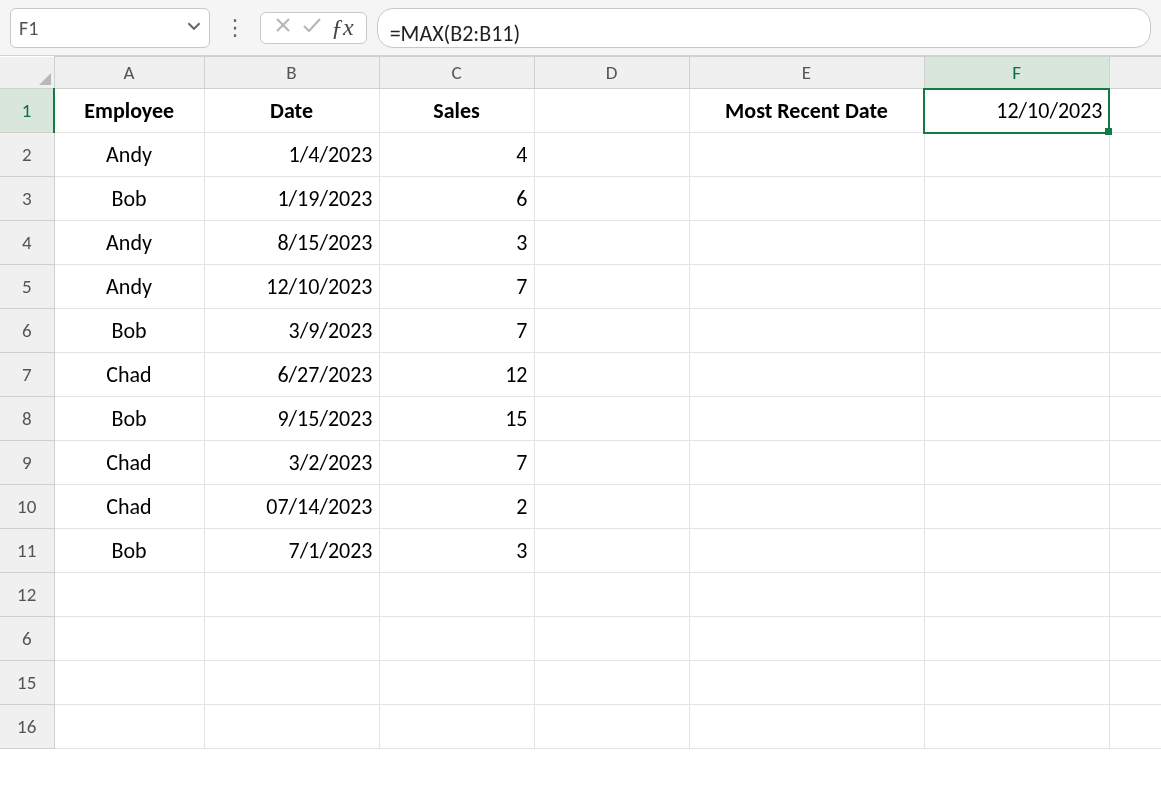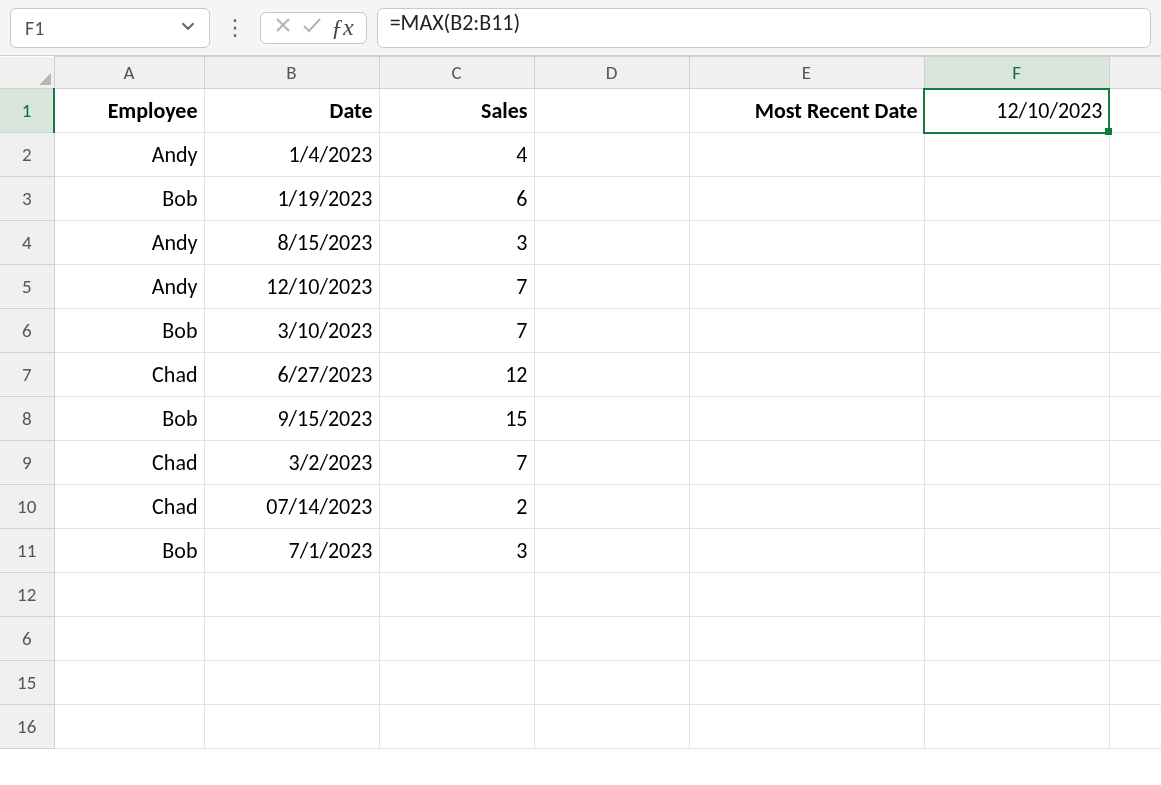--- a/index.html
+++ b/index.html
@@ -23,21 +23,21 @@
   }
   .name-box {
     width: 200px;
     height: 40px;
     background: #ffffff;
     border: 1px solid #c8c8c8;
     border-radius: 6px;
     display: flex;
     align-items: center;
     justify-content: space-between;
-    padding: 0 14px;
+    padding: 0 8px;
     font-size: 20px;
     color: #555;
   }
   .name-box .chev { color: #666; font-size: 16px; }
   .vert-dots {
     color: #666;
     font-size: 22px;
     padding: 0 4px;
     line-height: 1;
   }
@@ -52,24 +52,24 @@
     padding: 0 12px;
   }
   .fb-btn-group .xmark { color: #aaa; font-size: 22px; }
   .fb-btn-group .check { color: #aaa; font-size: 22px; }
   .fb-btn-group .fx { font-style: italic; font-family: "Times New Roman", serif; font-size: 24px; color: #444; }
   .formula-input {
     flex: 1;
     height: 40px;
     background: #ffffff;
     border: 1px solid #c8c8c8;
-    border-radius: 6px;
+    border-radius: 16px;
     padding: 0 12px;
     display: flex;
-    align-items: flex-start;
+    align-items: flex-end;
     font-size: 22px;
     color: #222;
   }
   
   .sheet {
     position: relative;
     user-select: none;
   }
   table.grid {
     border-collapse: collapse;
@@ -119,21 +119,21 @@
     padding: 0 6px;
     font-size: 22px;
     color: #000;
     vertical-align: middle;
     white-space: nowrap;
     overflow: visible;
     background:#fff;
   }
   td.cell.bold { font-weight: 700; }
   td.cell.right { text-align: right; margin-left: 33px; }
-  td.cell.left { text-align: right; }
+  td.cell.left { text-align: center; }
   
   .cA{width:150px;} .cB{width:175px;} .cC{width:155px;}
   .cD{width:155px;} .cE{width:235px;} .cF{width:185px;}
   .cG{width:52px;}
   
   td.cell.selected {
     outline: 2px solid #107c41;
     outline-offset: -1px;
     position: relative;
   }
@@ -250,21 +250,21 @@
     <td class="cell right">12/10/2023</td>
     <td class="cell right">7</td>
     <td class="cell"></td>
     <td class="cell"></td>
     <td class="cell"></td>
     <td class="cell"></td>
   </tr>
   <tr>
     <th class="row-hdr">6</th>
     <td class="cell left">Bob</td>
-    <td class="cell right">3/10/2023</td>
+    <td class="cell right">3/9/2023</td>
     <td class="cell right">7</td>
     <td class="cell"></td>
     <td class="cell"></td>
     <td class="cell"></td>
     <td class="cell"></td>
   </tr>
   <tr>
     <th class="row-hdr">7</th>
     <td class="cell left">Chad</td>
     <td class="cell right">6/27/2023</td>

